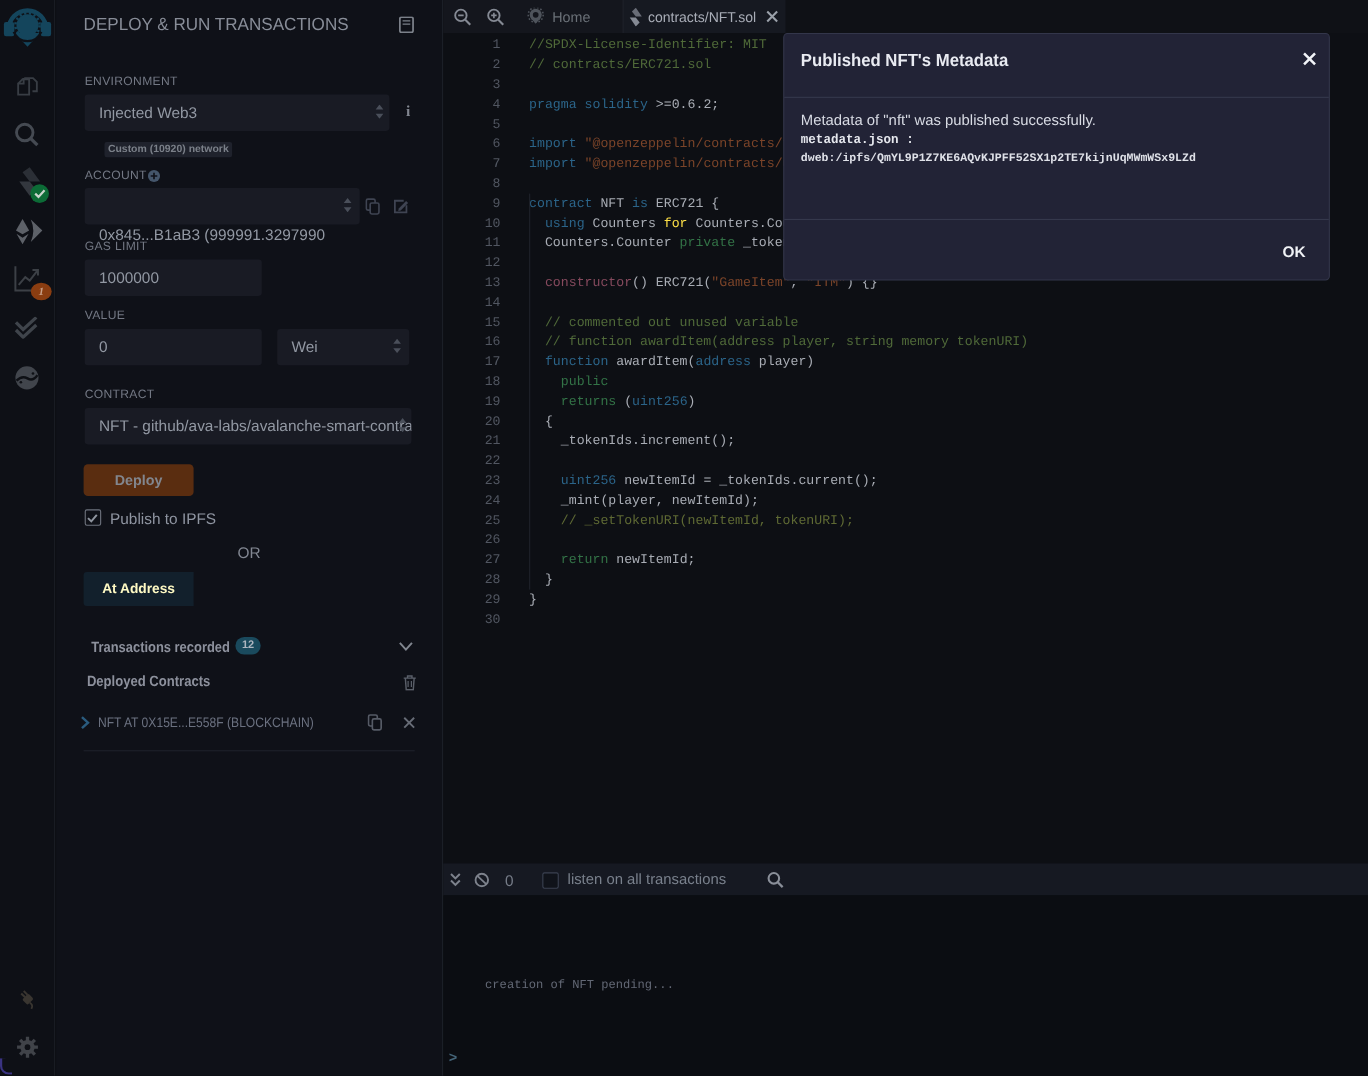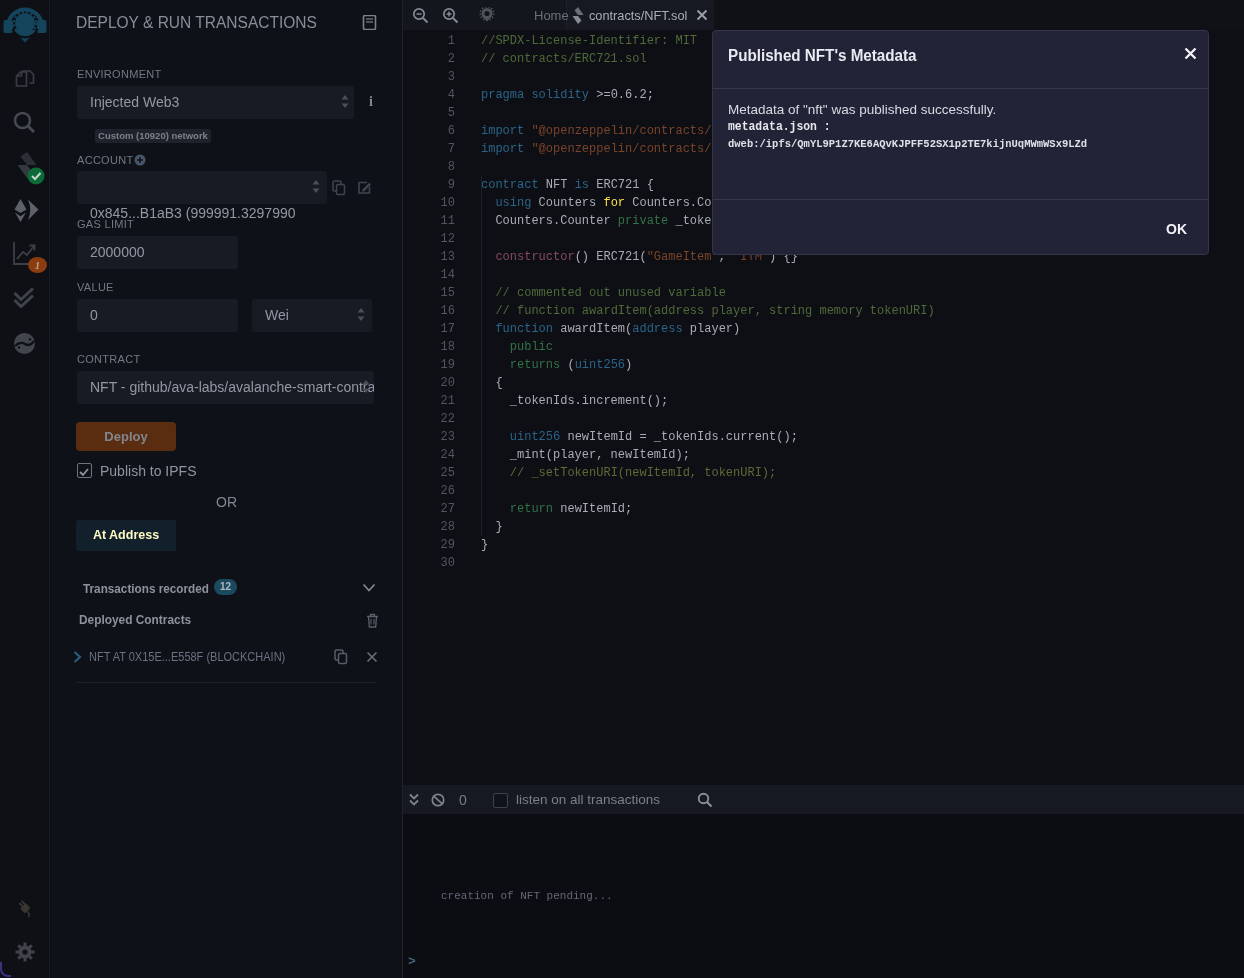--- a/index.html
+++ b/index.html
@@ -152,21 +152,21 @@
 <svg class="abs" style="left:332px; top:180px;" width="14" height="16" viewBox="0 0 14 16">
       <rect x="1" y="1" width="8" height="10" rx="1.5" fill="none" stroke="#3f4452" stroke-width="1.5"></rect>
       <rect x="4.5" y="4.5" width="8" height="10" rx="1.5" fill="#0f1118" stroke="#3f4452" stroke-width="1.5"></rect>
     </svg>
 <svg class="abs" style="left:357px; top:180px;" width="15" height="15" viewBox="0 0 15 15">
       <path d="M10 2.5 H2 V13 H12.5 V6.5" fill="none" stroke="#3f4452" stroke-width="1.6"></path>
       <path d="M5.5 9.5 L12.2 2.8 L14 4.6 L7.3 11.3 L5 11.8 Z" fill="#3f4452"></path>
     </svg>
 <div class="abs lbl" style="left:77px; top:218px;">GAS LIMIT</div>
 <div class="abs box" style="left:77px; top:236px; width:161px; height:33px;"></div>
-<div class="abs boxtxt" style="left:90px; top:244px;">2000000</div>
+<div class="abs boxtxt" style="left:90px; top:244px;">1000000</div>
 <div class="abs lbl" style="left:77px; top:281px;">VALUE</div>
 <div class="abs box" style="left:77px; top:299px; width:161px; height:33px;"></div>
 <div class="abs boxtxt" style="left:90px; top:307px;">0</div>
 <div class="abs box" style="left:252px; top:299px; width:120px; height:33px;"></div>
 <div class="abs boxtxt" style="left:265px; top:307px;">Wei</div>
 <svg class="abs" style="left:357px; top:308px;" width="8" height="13" viewBox="0 0 8 13">
       <path d="M4 0 L7.5 4.5 L0.5 4.5 Z" fill="#4a4f5a"></path>
       <path d="M4 13 L7.5 8.5 L0.5 8.5 Z" fill="#4a4f5a"></path>
     </svg>
 <div class="abs lbl" style="left:77px; top:353px;">CONTRACT</div>
@@ -222,21 +222,21 @@
       <line x1="11" y1="11" x2="15.5" y2="15.5" stroke="#858a94" stroke-width="1.9"></line>
       <line x1="4.5" y1="7" x2="9.5" y2="7" stroke="#858a94" stroke-width="1.5"></line>
       <line x1="7" y1="4.5" x2="7" y2="9.5" stroke="#858a94" stroke-width="1.5"></line>
     </svg>
 <svg class="abs" style="left:479px; top:7px;" width="16" height="16" viewBox="0 0 16 16">
       <circle cx="8" cy="6.5" r="5.5" fill="#4e535b"></circle>
       <circle cx="8" cy="6.5" r="6.8" fill="none" stroke="#4e535b" stroke-width="1.4" stroke-dasharray="1.5 1.8"></circle>
       <path d="M4.5 10.5 L11.5 10.5 L8 14.5 Z" fill="#4e535b"></path>
       <circle cx="8" cy="6.5" r="2.6" fill="#14161d"></circle>
     </svg>
-<div class="abs" style="left:502px; top:8px; font-size:13px; color:#6a7077;margin-left:32px;">Home</div>
+<div class="abs" style="left:502px; top:8px; font-size:13px; color:#6a7077;">Home</div>
 <svg class="abs" style="left:572px; top:7px;" width="12" height="17" viewBox="0 0 12 17">
       <g fill="#858a94">
         <path d="M6 0 L11.5 8 L6 8 L2.5 3.5 Z" opacity="0.75"></path>
         <path d="M6 17 L0.5 9 L6 9 L9.5 13.5 Z"></path>
       </g>
     </svg>
 <div class="abs" style="left:589px; top:8px; font-size:13px; color:#a9adb7; transform:scaleX(0.98); transform-origin:left;">contracts/NFT.sol</div>
 <svg class="abs" style="left:696px; top:9px;" width="12" height="12" viewBox="0 0 12 12">
       <path d="M1.5 1.5 L10.5 10.5 M10.5 1.5 L1.5 10.5" stroke="#9aa0a9" stroke-width="1.9"></path>
     </svg>

